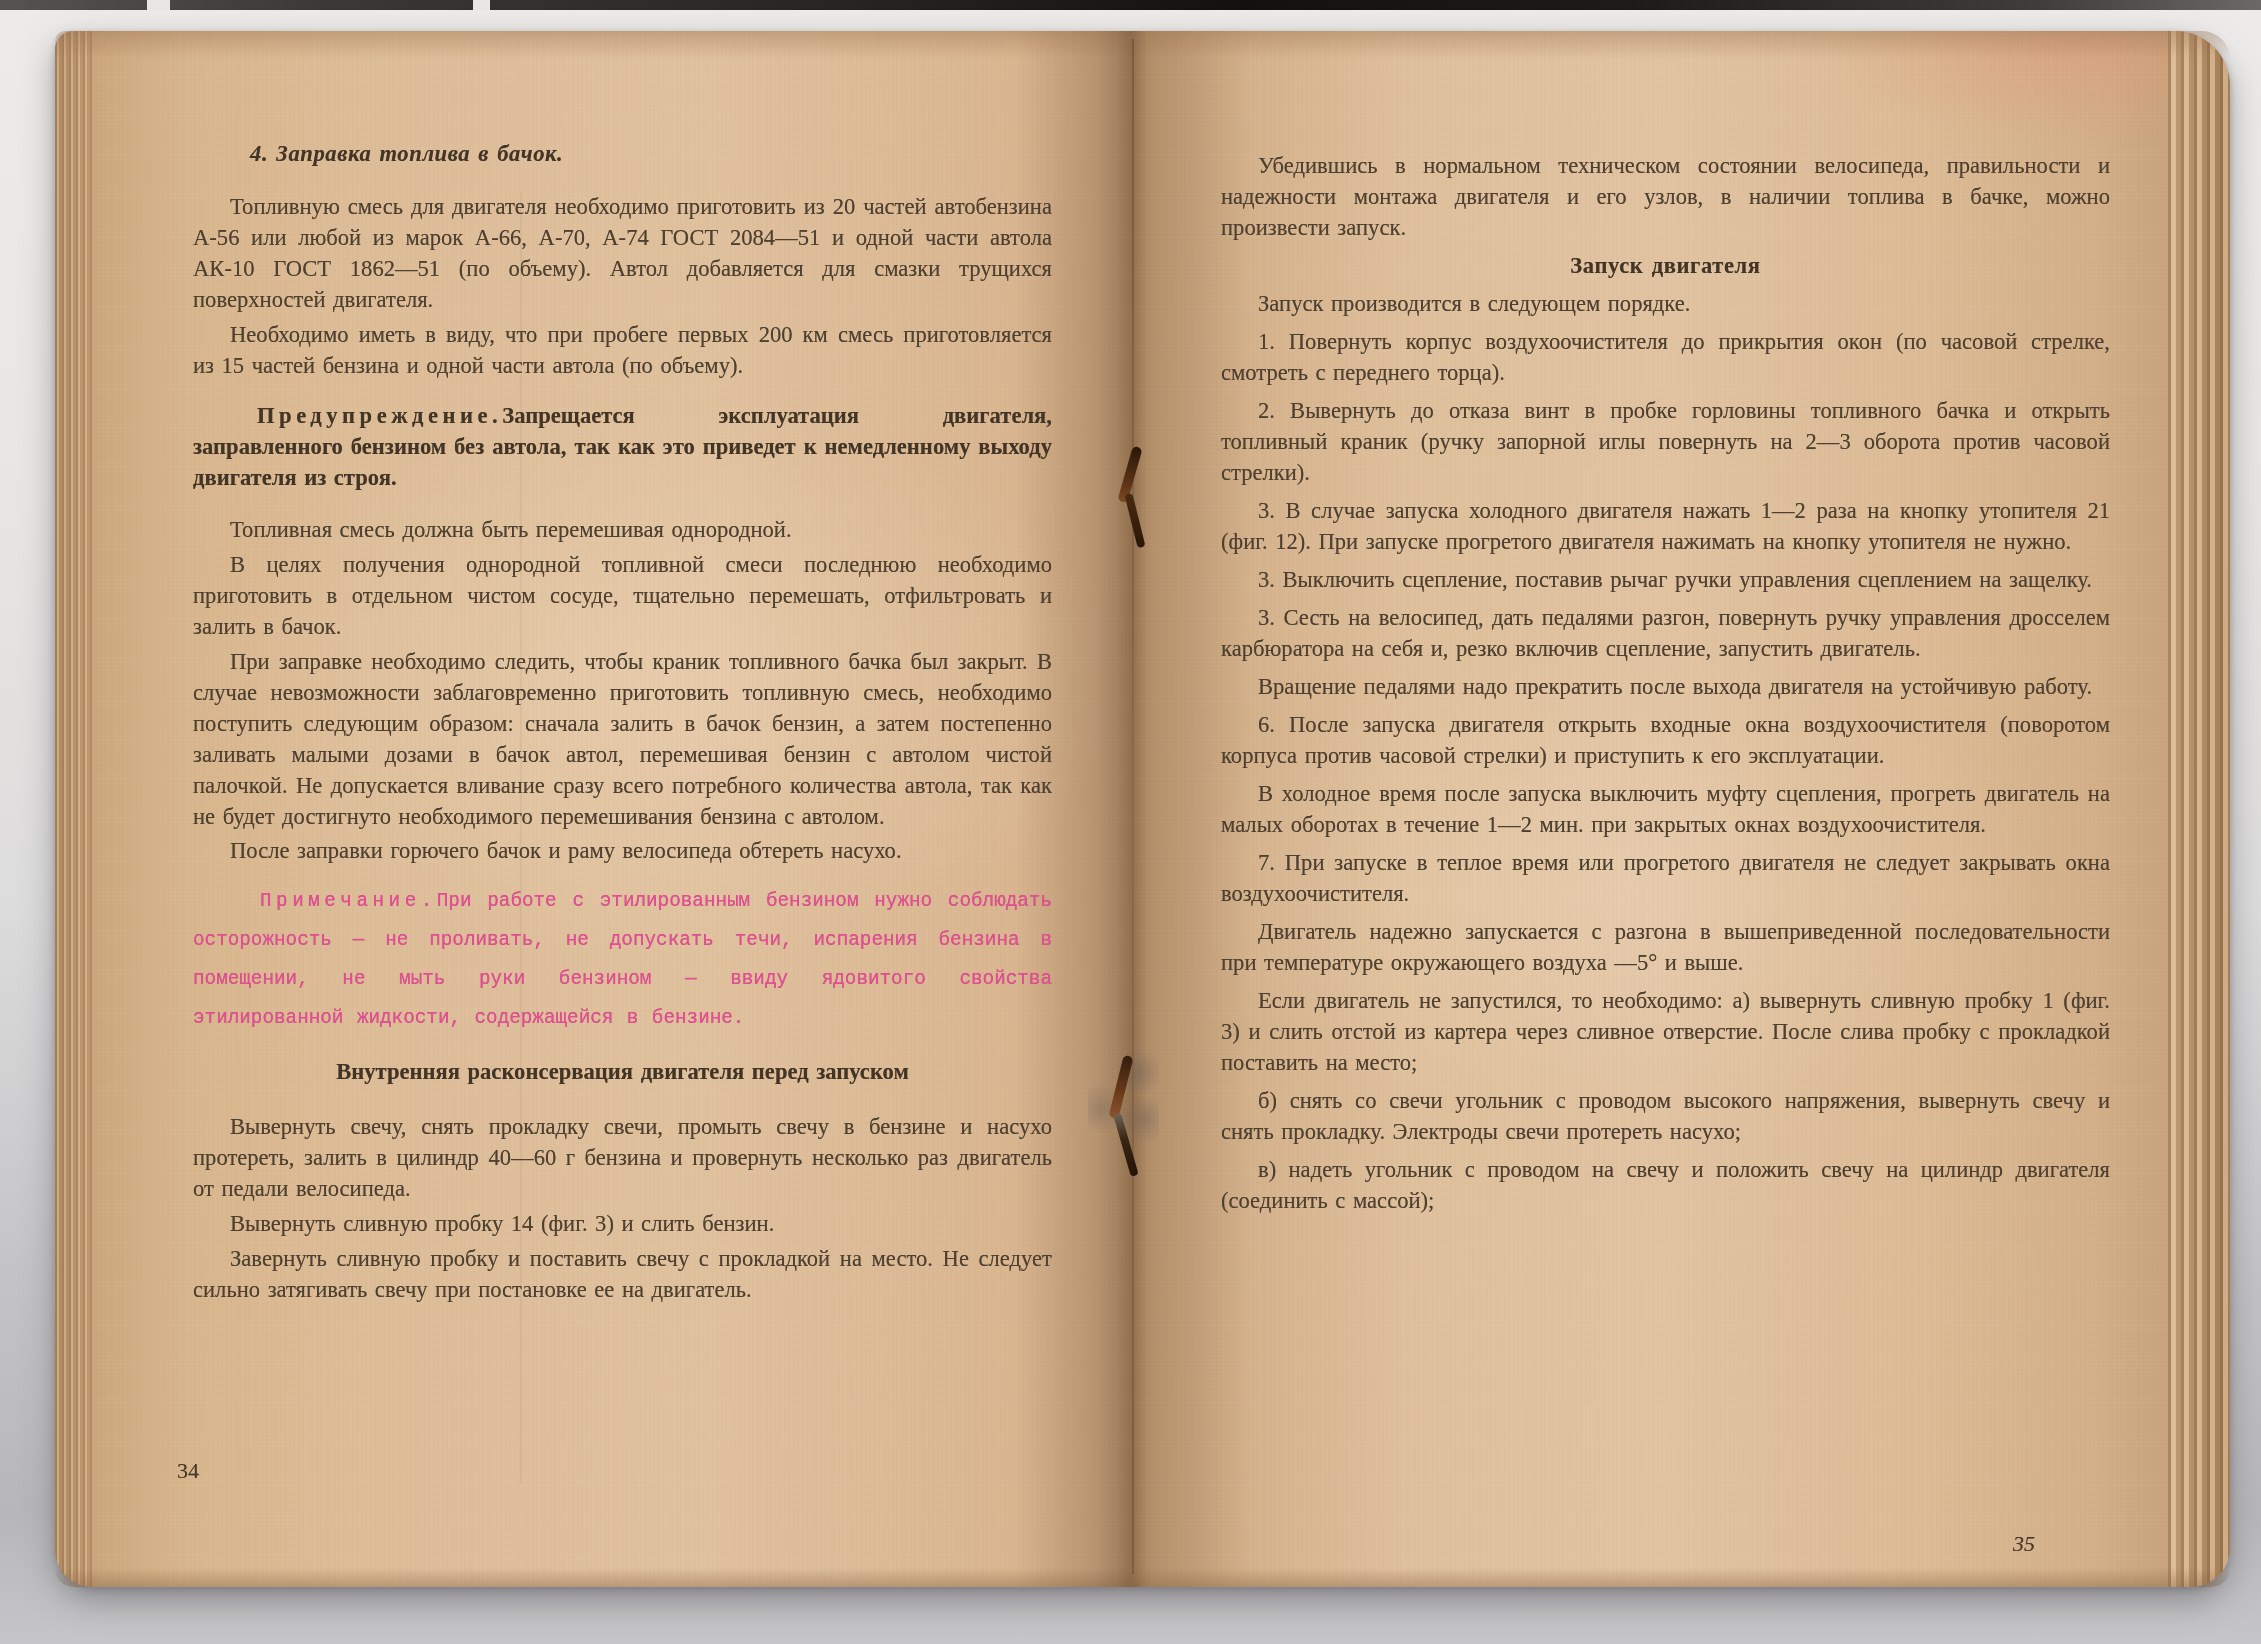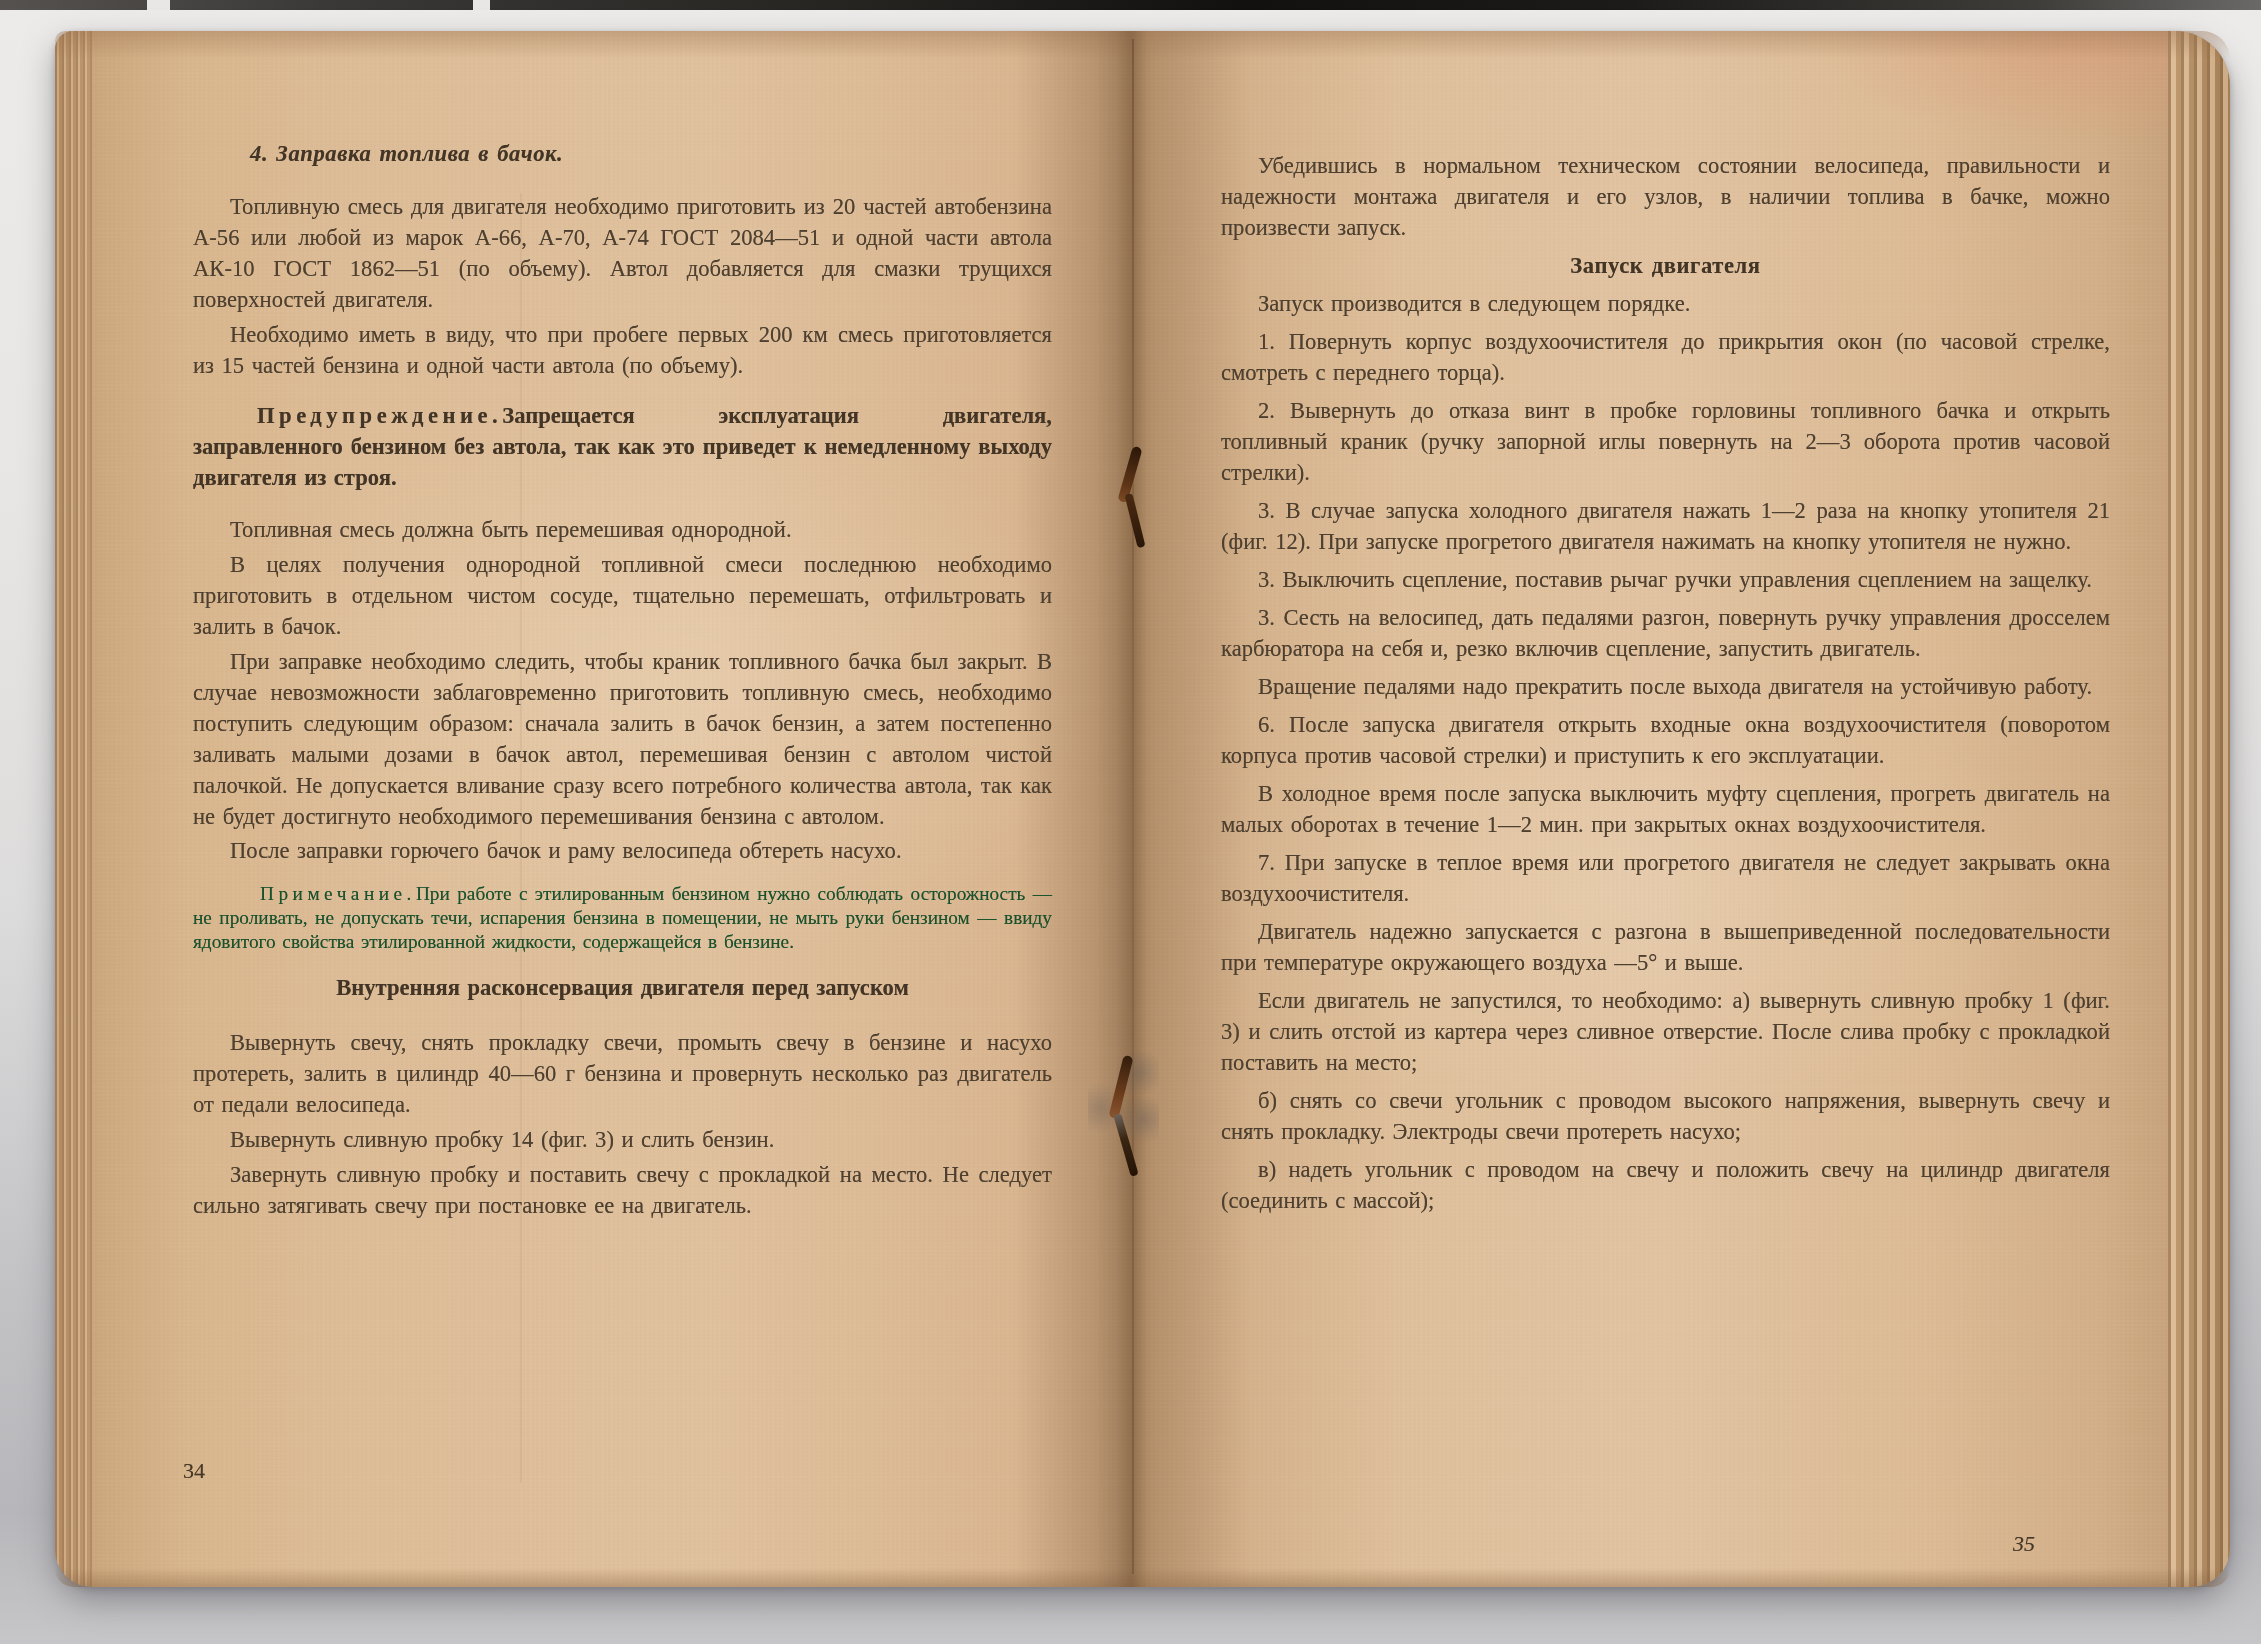--- a/index.html
+++ b/index.html
@@ -73,26 +73,26 @@
   .page-text{position:absolute;color:#4e4030;font-size:22.6px;line-height:31px;text-align:justify;
     text-shadow:0 0 0.6px rgba(78,64,48,.55);word-spacing:1.9px;}
   .page-text.left-col{left:193px;top:138px;width:859px;}
   .page-text.right-col{left:1221px;top:150px;width:889px;}
   .para{margin:0 0 3.9px 0;text-indent:37px;}
   .right-col .para{margin-bottom:7px;}
   .bold{font-weight:bold;color:#433526;}
   .heading-left{text-indent:57px;margin-bottom:22px;letter-spacing:0.6px;font-style:italic;}
   .heading-right{text-align:center;text-indent:0;margin-bottom:27px;letter-spacing:0.6px;}
   .warning{margin:19.3px 0 20.6px;text-indent:64px;}
-  .note{font-size:19.3px;line-height:24px;margin:15.5px 0 18px;text-indent:67px;color:#14532d;}
+  .note{font-size:19.3px;line-height:39px;margin:15.5px 0 18px;text-indent:67px;color:#ec4899;font-family:Liberation Mono, monospace;}
   .spread{letter-spacing:4.5px;}
   .subheading{text-align:center;text-indent:0;margin:14px 0 24.5px;}
   .page-number{position:absolute;color:#453828;font-size:22px;font-weight:normal;
     text-shadow:0 0 0.6px rgba(70,56,40,.5);}
-  #pn-left{left:183px;top:1458px;}
+  #pn-left{left:177px;top:1458px;}
   #pn-right{left:2013px;top:1531px;font-style:italic;}
 </style>
 </head>
 <body>
 
 <div class="top-bar">
   <div class="notch n1"></div>
   <div class="notch n2"></div>
 </div>
 

